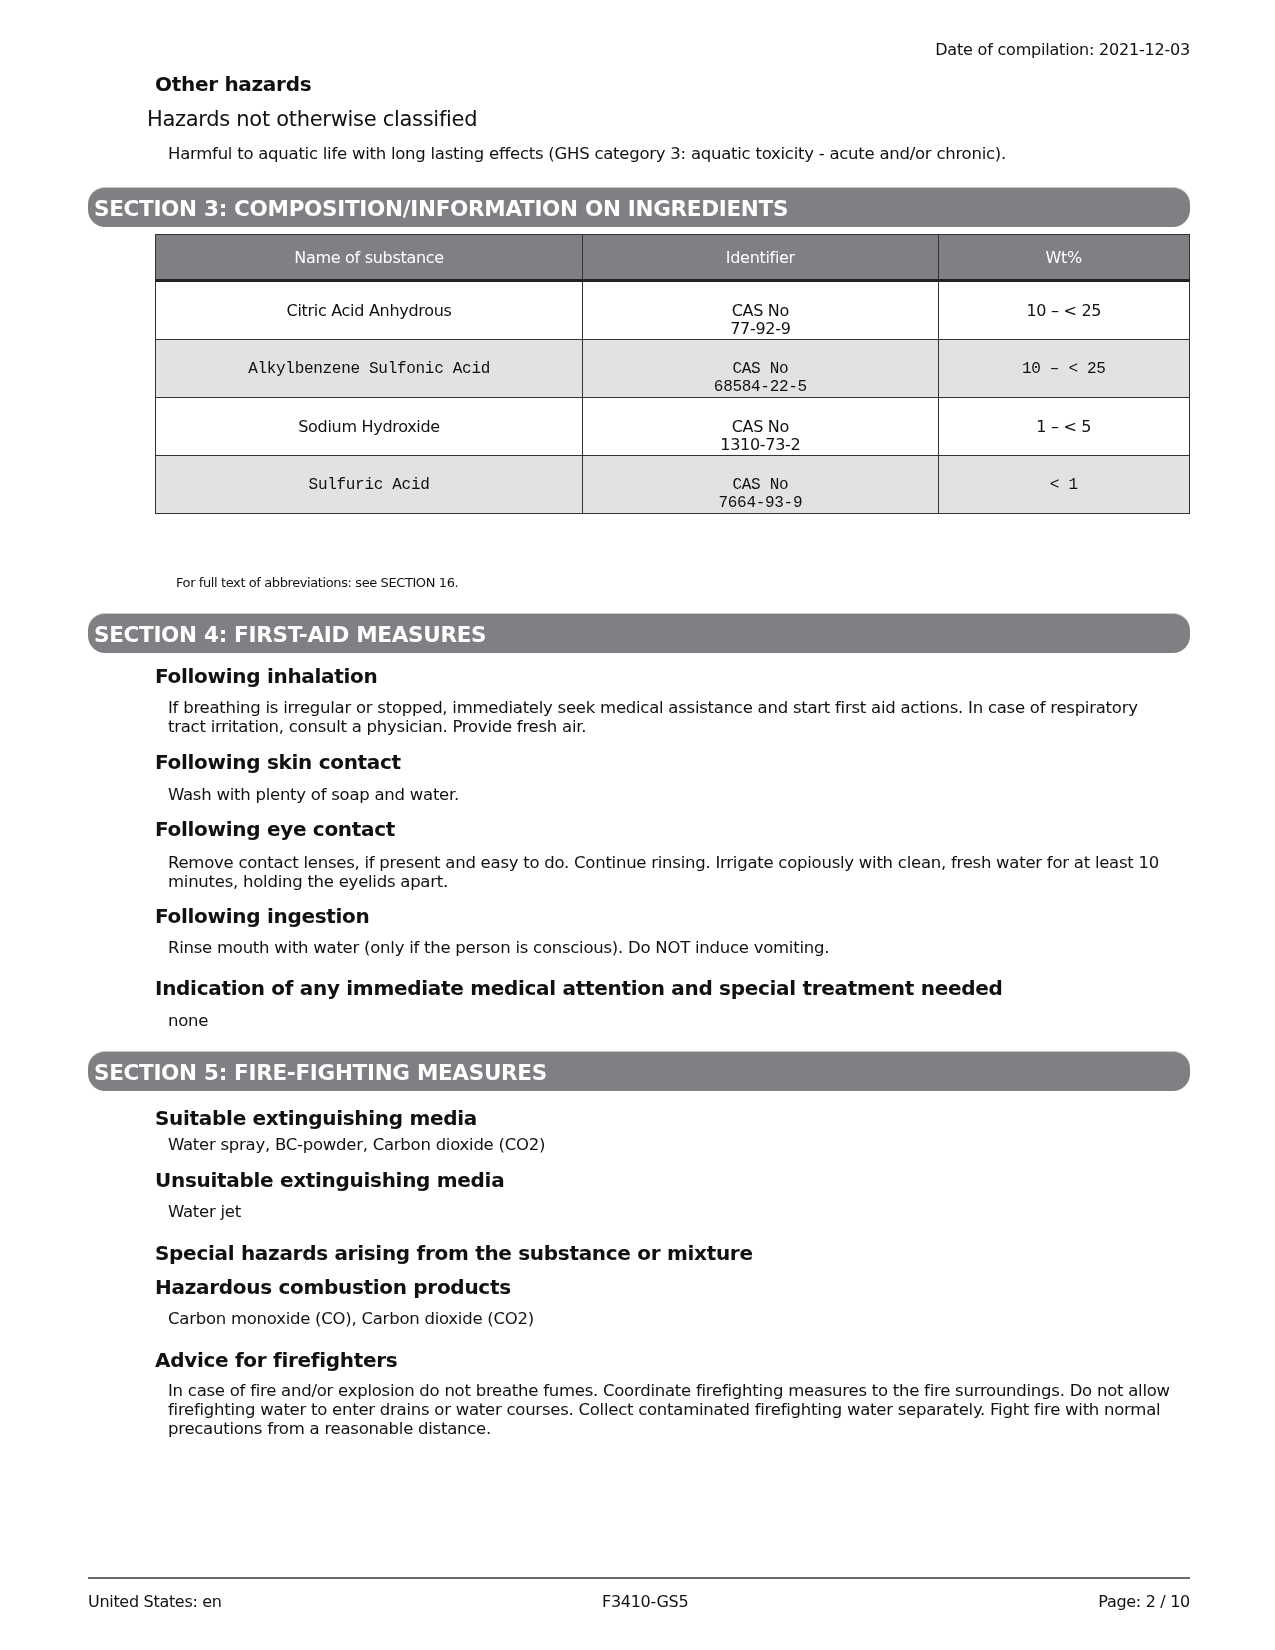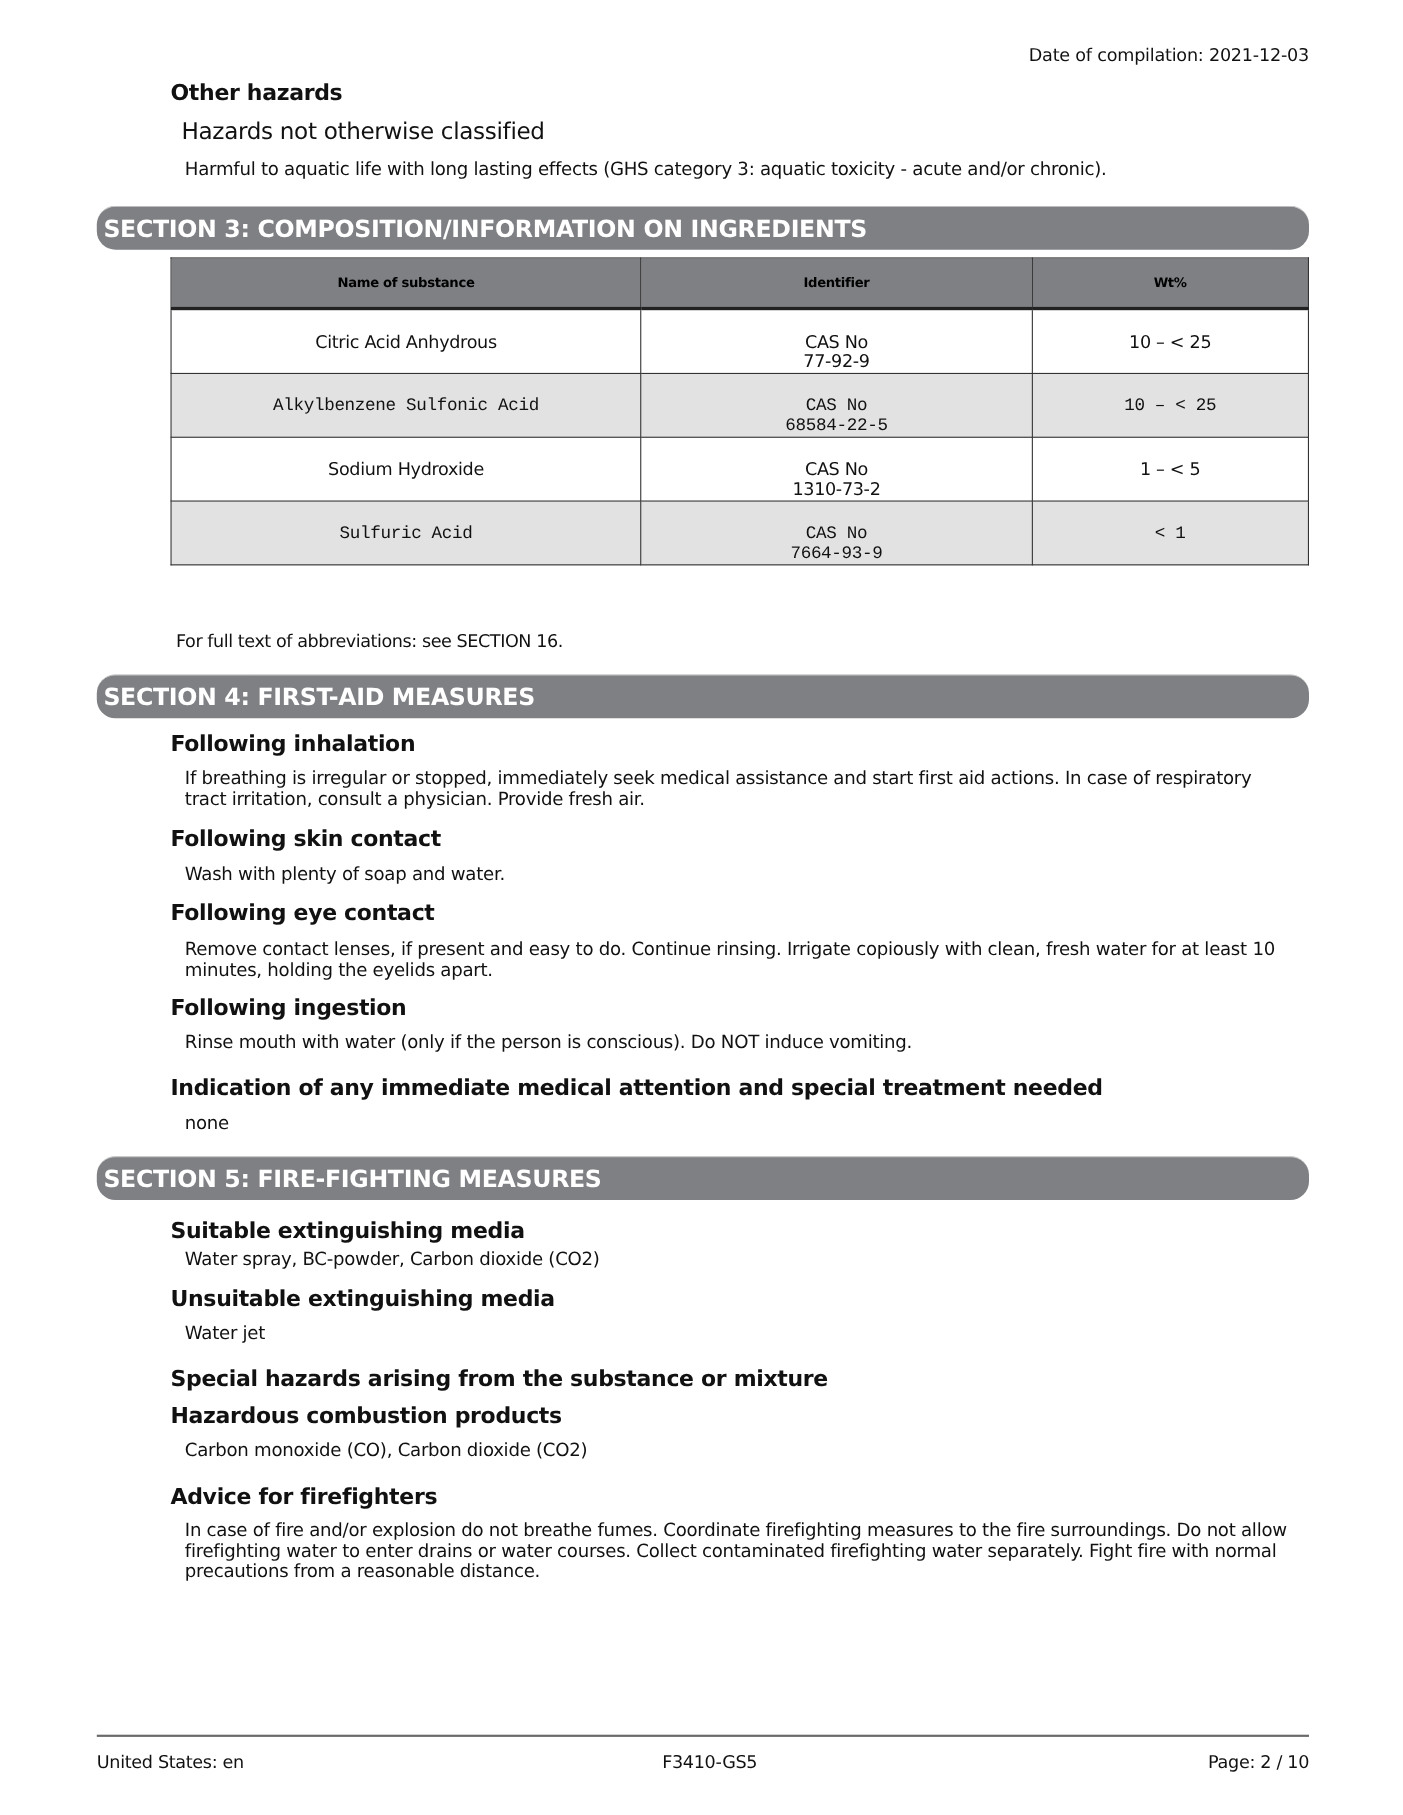--- a/index.html
+++ b/index.html
@@ -5,37 +5,37 @@
   html, body { margin: 0; padding: 0; background: #ffffff; }
   body {
     width: 1275px; height: 1650px; position: relative; overflow: hidden;
     font-family: "DejaVu Sans", sans-serif; color: #111111;
   }
   .abs { position: absolute; }
   .date {
     top: 40px; right: 85px; font-size: 16px; letter-spacing: -0.2px;
   }
   .h2 { font-weight: bold; font-size: 20px; letter-spacing: -0.3px; left: 155px; }
-  .h3 { font-size: 21px; left: 165px; letter-spacing: -0.3px; text-align: center; }
+  .h3 { font-size: 21px; left: 147px; letter-spacing: -0.3px; text-align: center; }
   .p { font-size: 16.5px; left: 168px; width: 1010px; line-height: 19px; letter-spacing: -0.25px; }
-  .small { font-size: 16px; letter-spacing: -0.4px; }
+  .small { font-size: 13px; letter-spacing: -0.4px; margin-left: 16px; }
   .section-bar {
     left: 88px; width: 1102px; height: 40px; background: #7f8084;
     color: #ffffff; font-weight: bold; font-size: 21.5px; letter-spacing: -0.3px;
     box-sizing: border-box; padding-left: 6px; line-height: 42px;
     border-top: 1px solid #c8c8c8;
     border-radius: 17px;
   }
   table.comp {
     position: absolute; left: 155px; top: 234px; width: 1035px;
     border-collapse: collapse; font-size: 16px; letter-spacing: -0.3px;
   }
   table.comp th {
-    background: #7f8084; color: #000000; font-weight: bold; height: 42px;
-    border: 1.5px solid #333333; border-bottom: 3px solid #222222; font-size: 12px;
+    background: #7f8084; color: #ffffff; font-weight: normal; height: 42px;
+    border: 1.5px solid #333333; border-bottom: 3px solid #222222; font-size: 16px;
   }
   table.comp td {
     border: 1.5px solid #333333; text-align: center; vertical-align: top;
     height: 56px; box-sizing: border-box; padding-top: 20px; line-height: 18px;
   }
   table.comp tr.shade td { background: #e2e2e2; font-family: Liberation Mono, monospace; }
   .col1 { width: 428px; } .col2 { width: 356px; } .col3 { width: 251px; }
   .footer-rule { left: 88px; top: 1577px; width: 1102px; height: 0; border-top: 2.5px solid #6a6a6a; }
   .footer { top: 1592px; font-size: 16px; letter-spacing: -0.3px; }
 </style>

